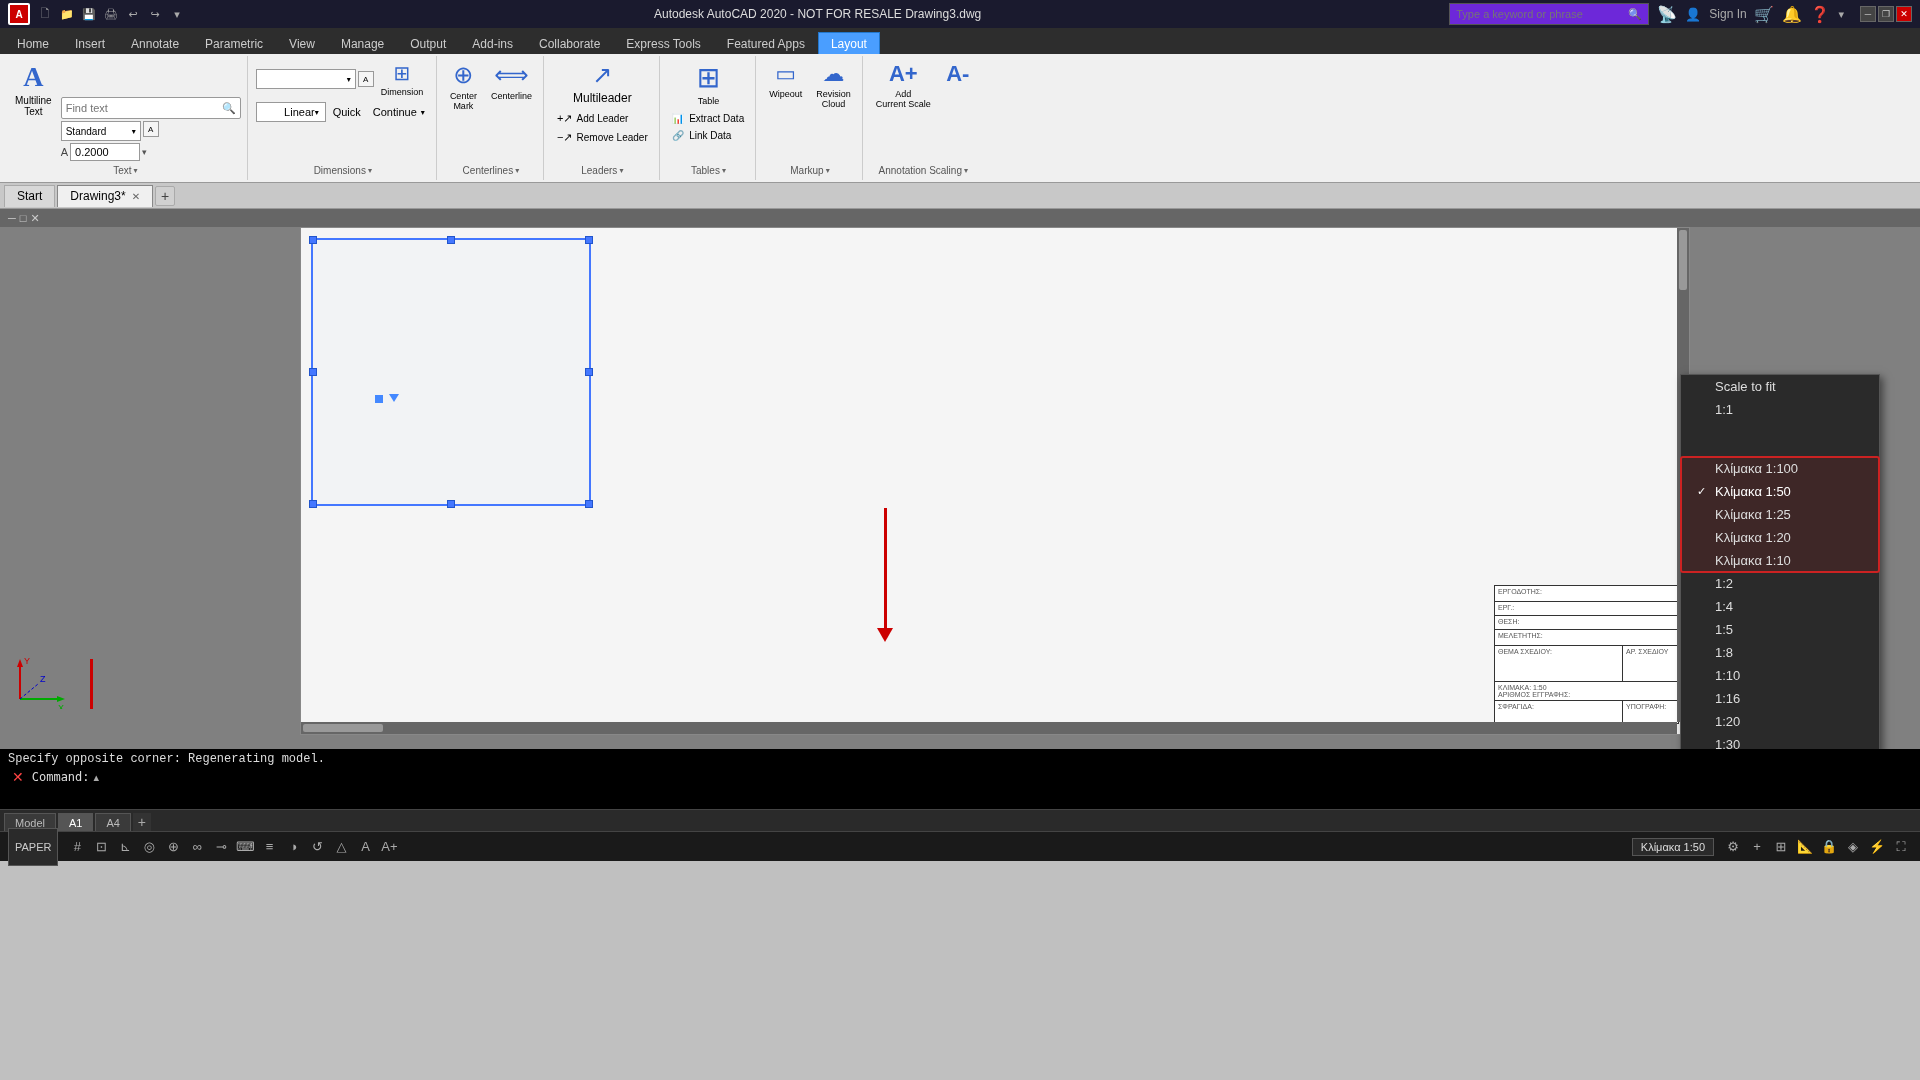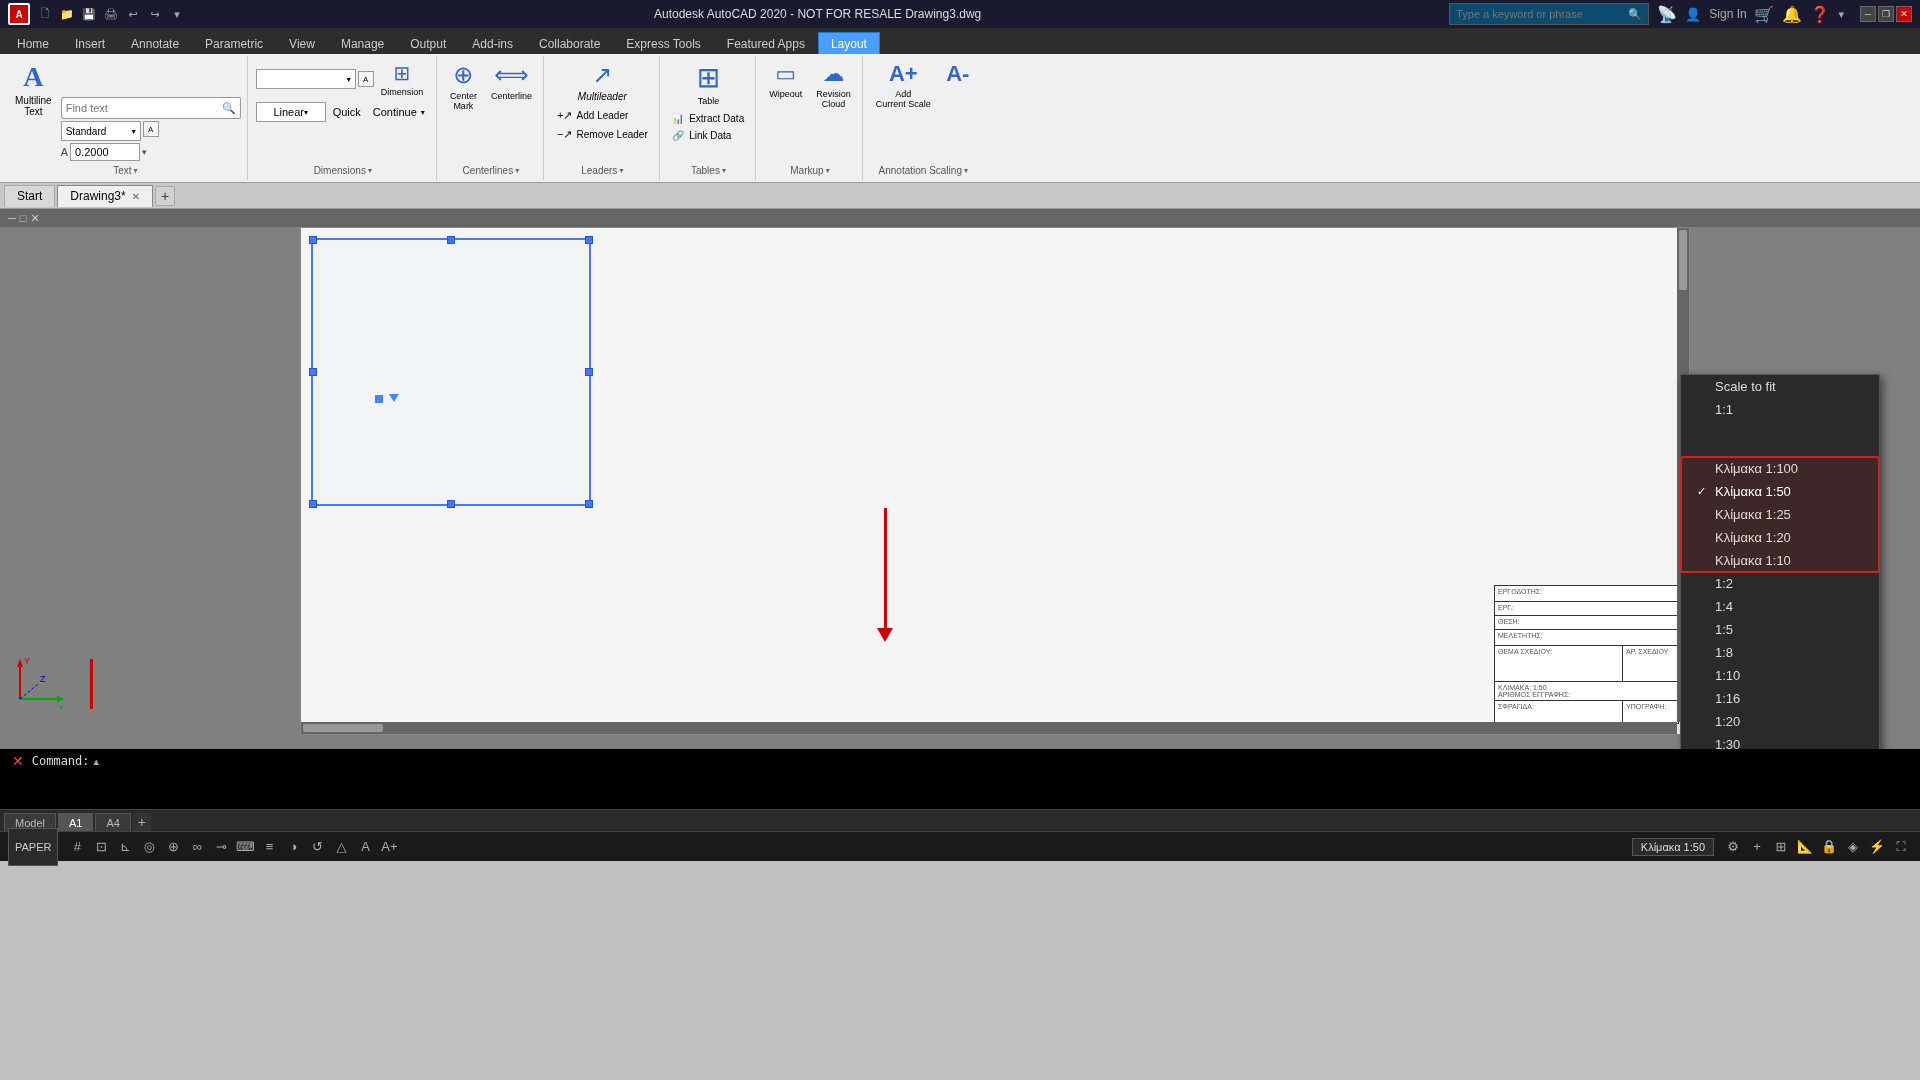--- a/index.html
+++ b/index.html
@@ -167,21 +167,21 @@
       background: #fff; border: 1px solid #999; padding: 1px 4px;
       font-size: 11px; height: 20px; min-width: 100px;
       display: flex; align-items: center; justify-content: space-between;
       cursor: pointer;
     }
 
     
     .linear-dropdown {
       background: #fff; border: 1px solid #999; padding: 1px 6px;
       font-size: 11px; height: 20px;
-      display: flex; align-items: center; justify-content: center;
+      display: flex; align-items: center; justify-content: flex-end;
       cursor: pointer; min-width: 70px;
     }
 
     
     #tab-bar {
       height: 26px;
       background: #c8c8c8;
       display: flex;
       align-items: center;
       padding: 0 4px;
@@ -379,21 +379,21 @@
       <button class="qa-btn" title="Open">📁</button>
       <button class="qa-btn" title="Save">💾</button>
       <button class="qa-btn" title="Print">🖨</button>
       <button class="qa-btn" title="Undo">↩</button>
       <button class="qa-btn" title="Redo">↪</button>
       <button class="qa-btn">▾</button>
     </div>
   </div>
   <div class="title-text">Autodesk AutoCAD 2020 - NOT FOR RESALE    Drawing3.dwg</div>
   <div style="display:flex;align-items:center;gap:8px;">
-    <div style="width:200px;height:22px;background:#0c4a6e;border:1px solid #555;display:flex;align-items:center;padding:0 6px;gap:4px;">
+    <div style="width:200px;height:22px;background:#6d28d9;border:1px solid #555;display:flex;align-items:center;padding:0 6px;gap:4px;">
       <input style="background: transparent; border: none; outline: none; color: rgb(170, 170, 170); font-size: 11px; width: 100%;" placeholder="Type a keyword or phrase">
       <span style="color:#aaa;font-size:11px;">🔍</span>
     </div>
     <button style="background:transparent;border:none;color:#aaa;cursor:pointer;font-size:16px;">📡</button>
     <button style="background:transparent;border:none;color:#aaa;cursor:pointer;font-size:13px;">👤</button>
     <span style="color:#aaa;font-size:12px;cursor:pointer;">Sign In</span>
     <button style="background:transparent;border:none;color:#aaa;cursor:pointer;font-size:16px;">🛒</button>
     <button style="background:transparent;border:none;color:#aaa;cursor:pointer;font-size:16px;">🔔</button>
     <button style="background:transparent;border:none;color:#aaa;cursor:pointer;font-size:16px;">❓</button>
     <button style="background:transparent;border:none;color:#aaa;cursor:pointer;font-size:11px;">▾</button>
@@ -504,21 +504,21 @@
         <span>Centerlines</span>
         <span class="expand-arrow">▾</span>
       </div>
     </div>
 
     <div class="ribbon-group">
       <div class="ribbon-group-inner">
         <div style="display:flex;flex-direction:column;gap:2px;">
           <div class="ribbon-btn">
             <span style="font-size:24px;color:#3366cc;">↗</span>
-            <span style="font-size:10px;font-style:italic;">Multileader</span>
+            <span style="font-size:12px;">Multileader</span>
           </div>
           <div style="display:flex;gap:2px;">
             <div class="ribbon-btn-sm" style="font-size:10px;">
               <span style="font-size:11px;">+↗</span>
               <span>Add Leader</span>
             </div>
           </div>
           <div style="display:flex;gap:2px;">
             <div class="ribbon-btn-sm" style="font-size:10px;">
               <span style="font-size:11px;">−↗</span>
@@ -771,20 +771,21 @@
         <span>1:50</span>
       </div>
 
     </div>
 
   </div>
 
 </div>
 
 <div id="command-area">
+  <div class="command-line">Specify opposite corner: Regenerating model.</div>
   <div class="command-prompt">
     <span class="close-cmd-btn">✕</span>
     <span style="color:#ddd;font-family:monospace;font-size:12px;">Command:</span>
     <span style="color:#aaa;font-size:11px;cursor:pointer;">▴</span>
   </div>
 </div>
 
 <div id="layout-tabs">
   <div class="layout-tab">
     <span>Model</span>

